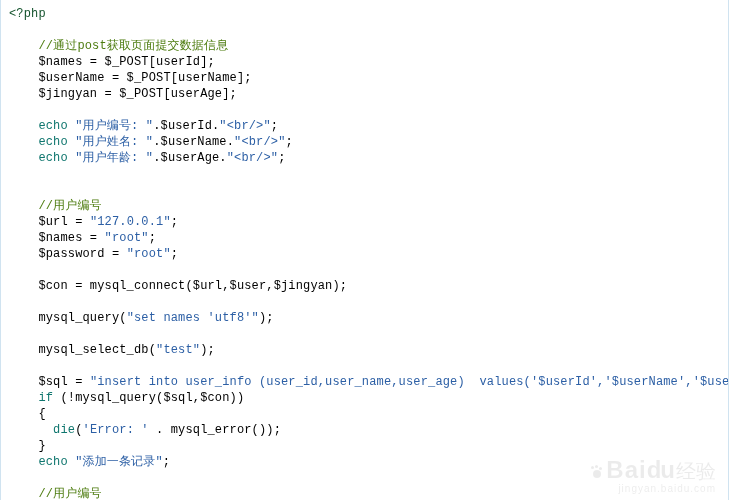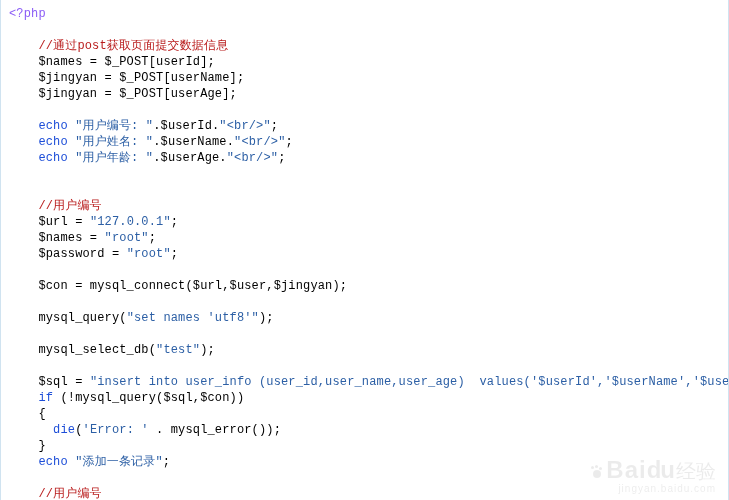--- a/index.html
+++ b/index.html
@@ -7,23 +7,23 @@
   pre.code{
     margin:0;
     padding:6px 8px 6px 8px;
     font-family:Consolas,Menlo,Monaco,"Courier New",monospace;
     font-size:12px;
     line-height:16px;
     white-space:pre;
     color:#000;
     letter-spacing:0.15px;
   }
-  .tok-php{color:#8b5cf6;}          
-  .tok-cmt{color:#b91c1c;font-style:normal;} 
-  .tok-kw{color:#1d4ed8;}        
+  .tok-php{color:#14532d;}          
+  .tok-cmt{color:#4d7c0f;font-style:normal;} 
+  .tok-kw{color:#0f766e;}        
   .tok-str{color:#2c5fa5;}
   .watermark{
     position:absolute;
     right:12px;bottom:6px;
     font-family:Arial,sans-serif;
     color:rgba(0,0,0,.08);
     text-align:right;
     pointer-events:none;
     user-select:none;
     line-height:1;
@@ -38,21 +38,21 @@
   .container{position:relative;width:100%;height:100%;}
 </style>
 </head>
 <body>
 <div class="container">
 
 <pre class="code"><span class="tok-php">&lt;?php</span>
 
 <span>    </span><span class="tok-cmt">//通过post获取页面提交数据信息</span>
 <span>    </span><span>$names = $_POST[userId];</span>
-<span>    </span><span>$jingyan = $_POST[userName];</span>
+<span>    </span><span>$userName = $_POST[userName];</span>
 <span>    </span><span>$jingyan = $_POST[userAge];</span>
 
 <span>    </span><span class="tok-kw">echo</span> <span class="tok-str">"用户编号: "</span><span>.$userId.</span><span class="tok-str">"&lt;br/&gt;"</span><span>;</span>
 <span>    </span><span class="tok-kw">echo</span> <span class="tok-str">"用户姓名: "</span><span>.$userName.</span><span class="tok-str">"&lt;br/&gt;"</span><span>;</span>
 <span>    </span><span class="tok-kw">echo</span> <span class="tok-str">"用户年龄: "</span><span>.$userAge.</span><span class="tok-str">"&lt;br/&gt;"</span><span>;</span>
 
 
 <span>    </span><span class="tok-cmt">//用户编号</span>
 <span>    </span><span>$url = </span><span class="tok-str">"127.0.0.1"</span><span>;</span>
 <span>    </span><span>$names = </span><span class="tok-str">"root"</span><span>;</span>

